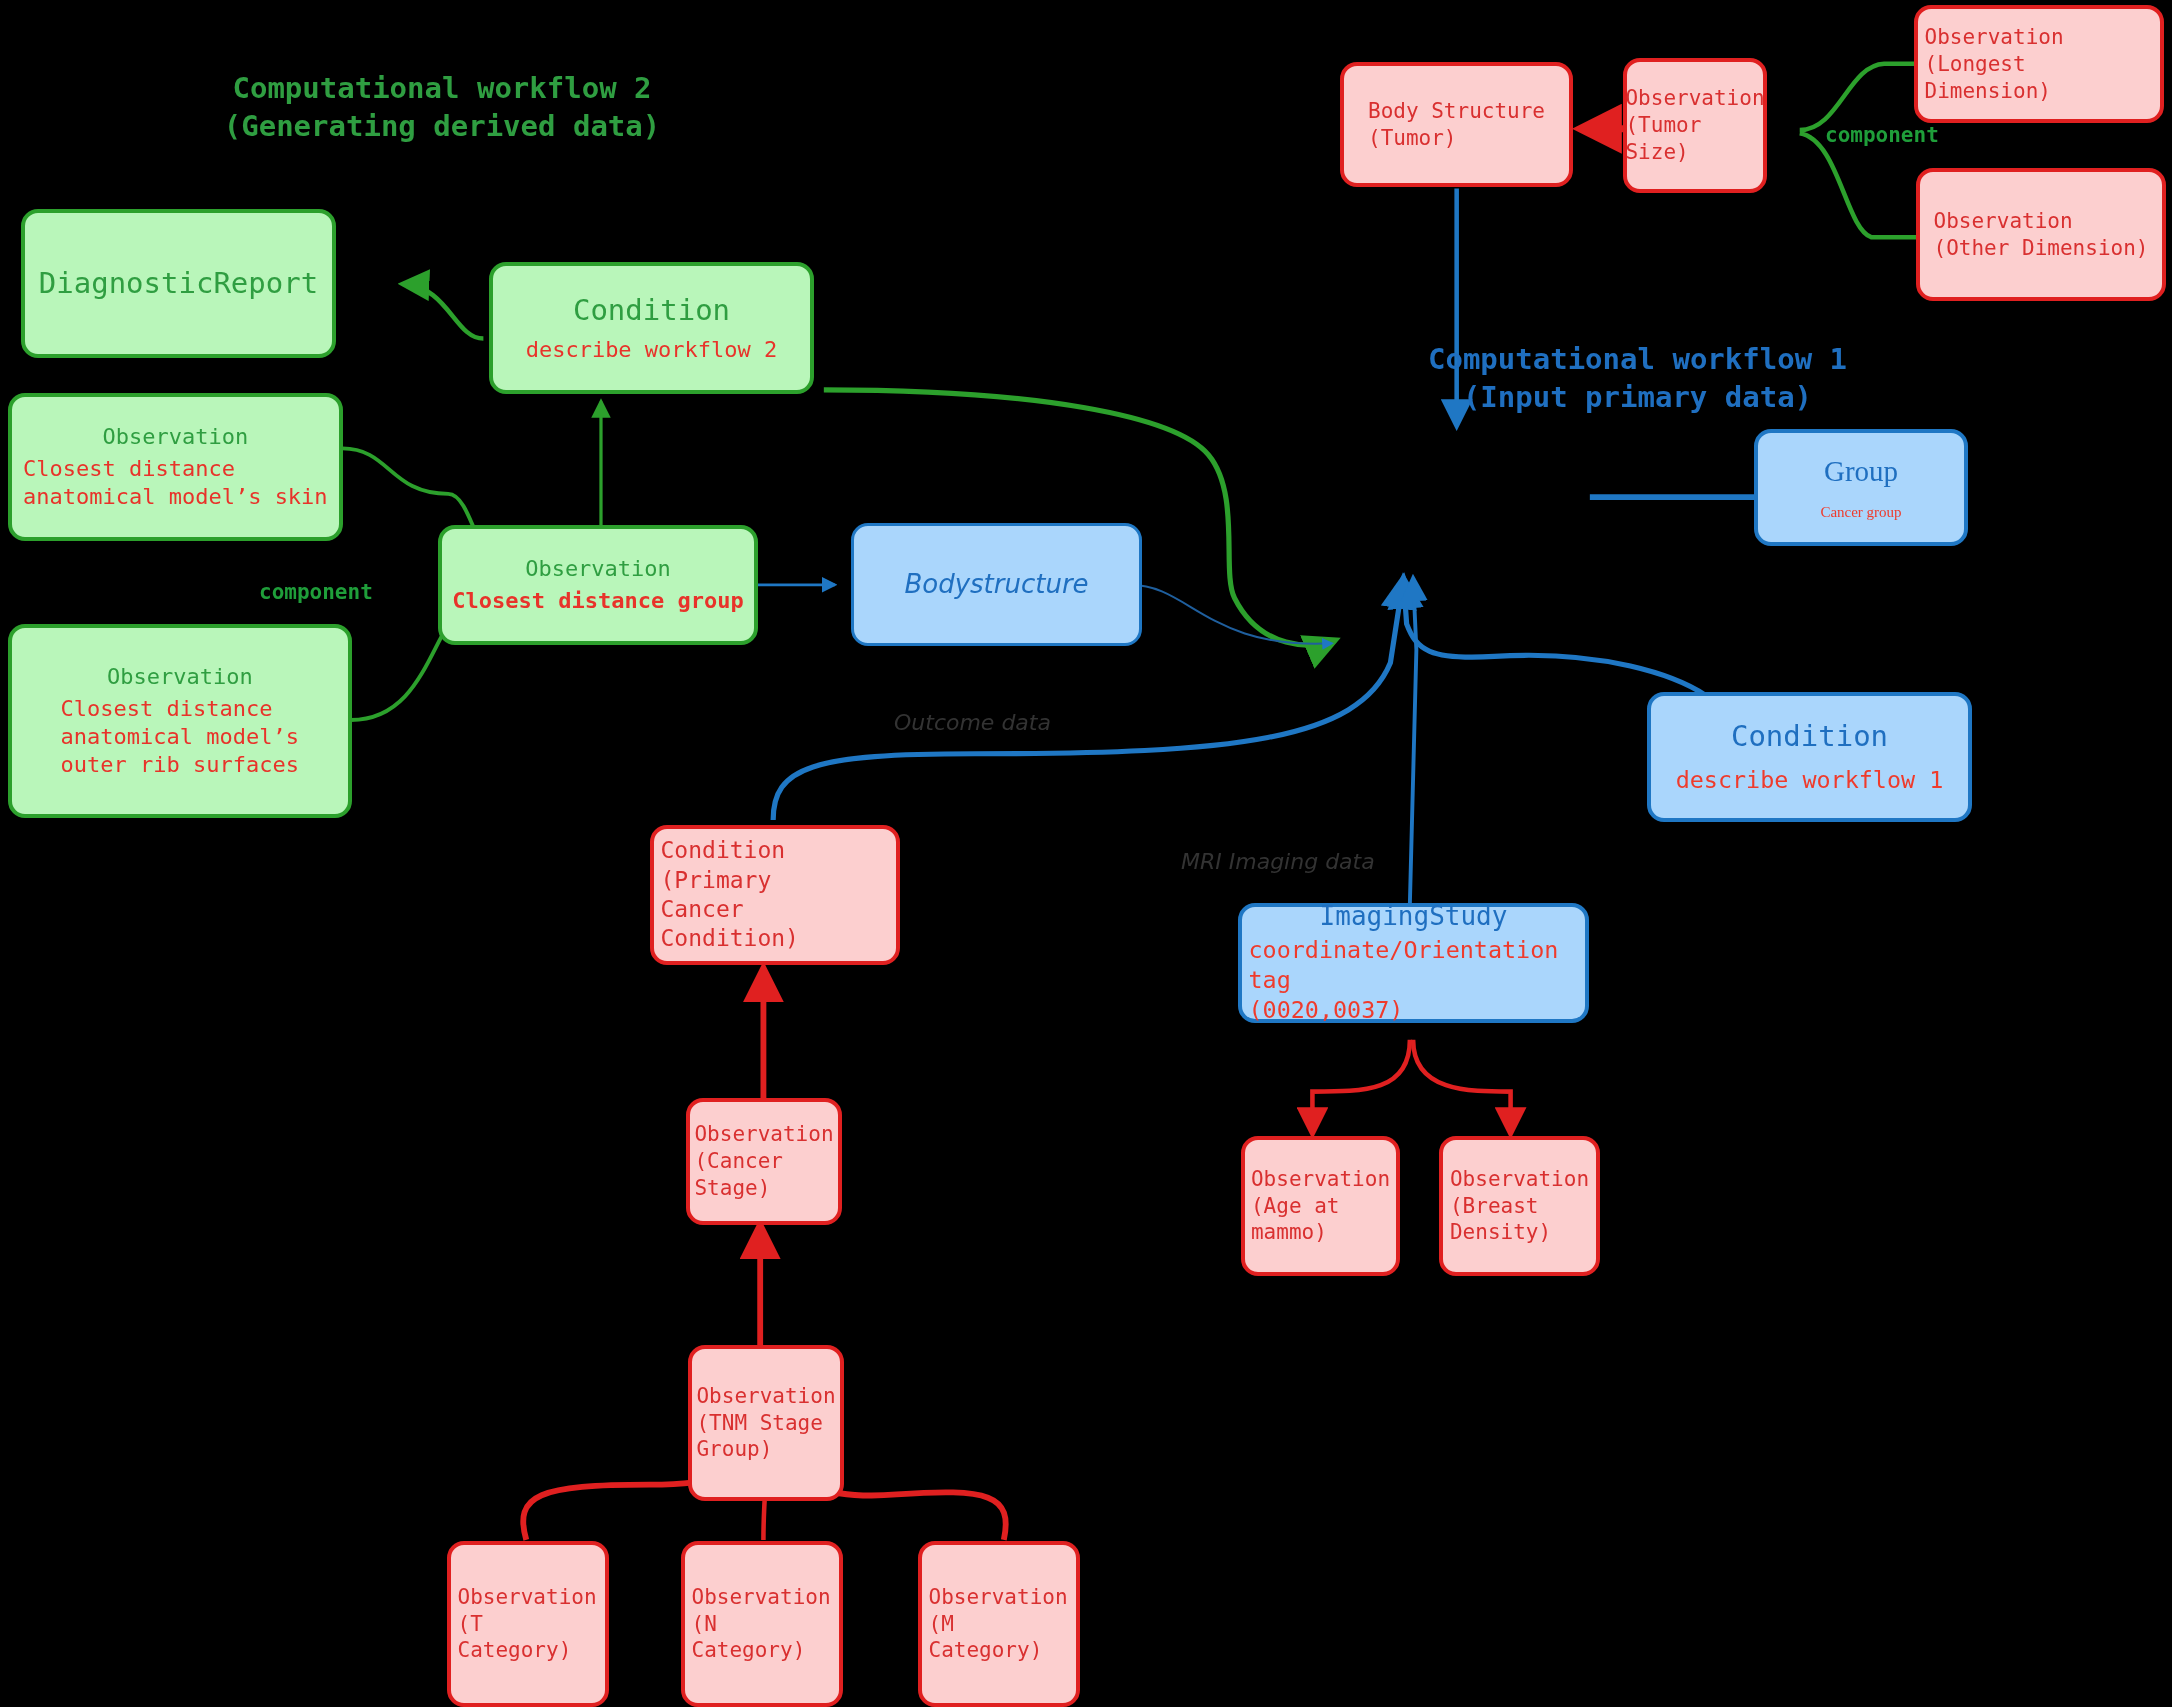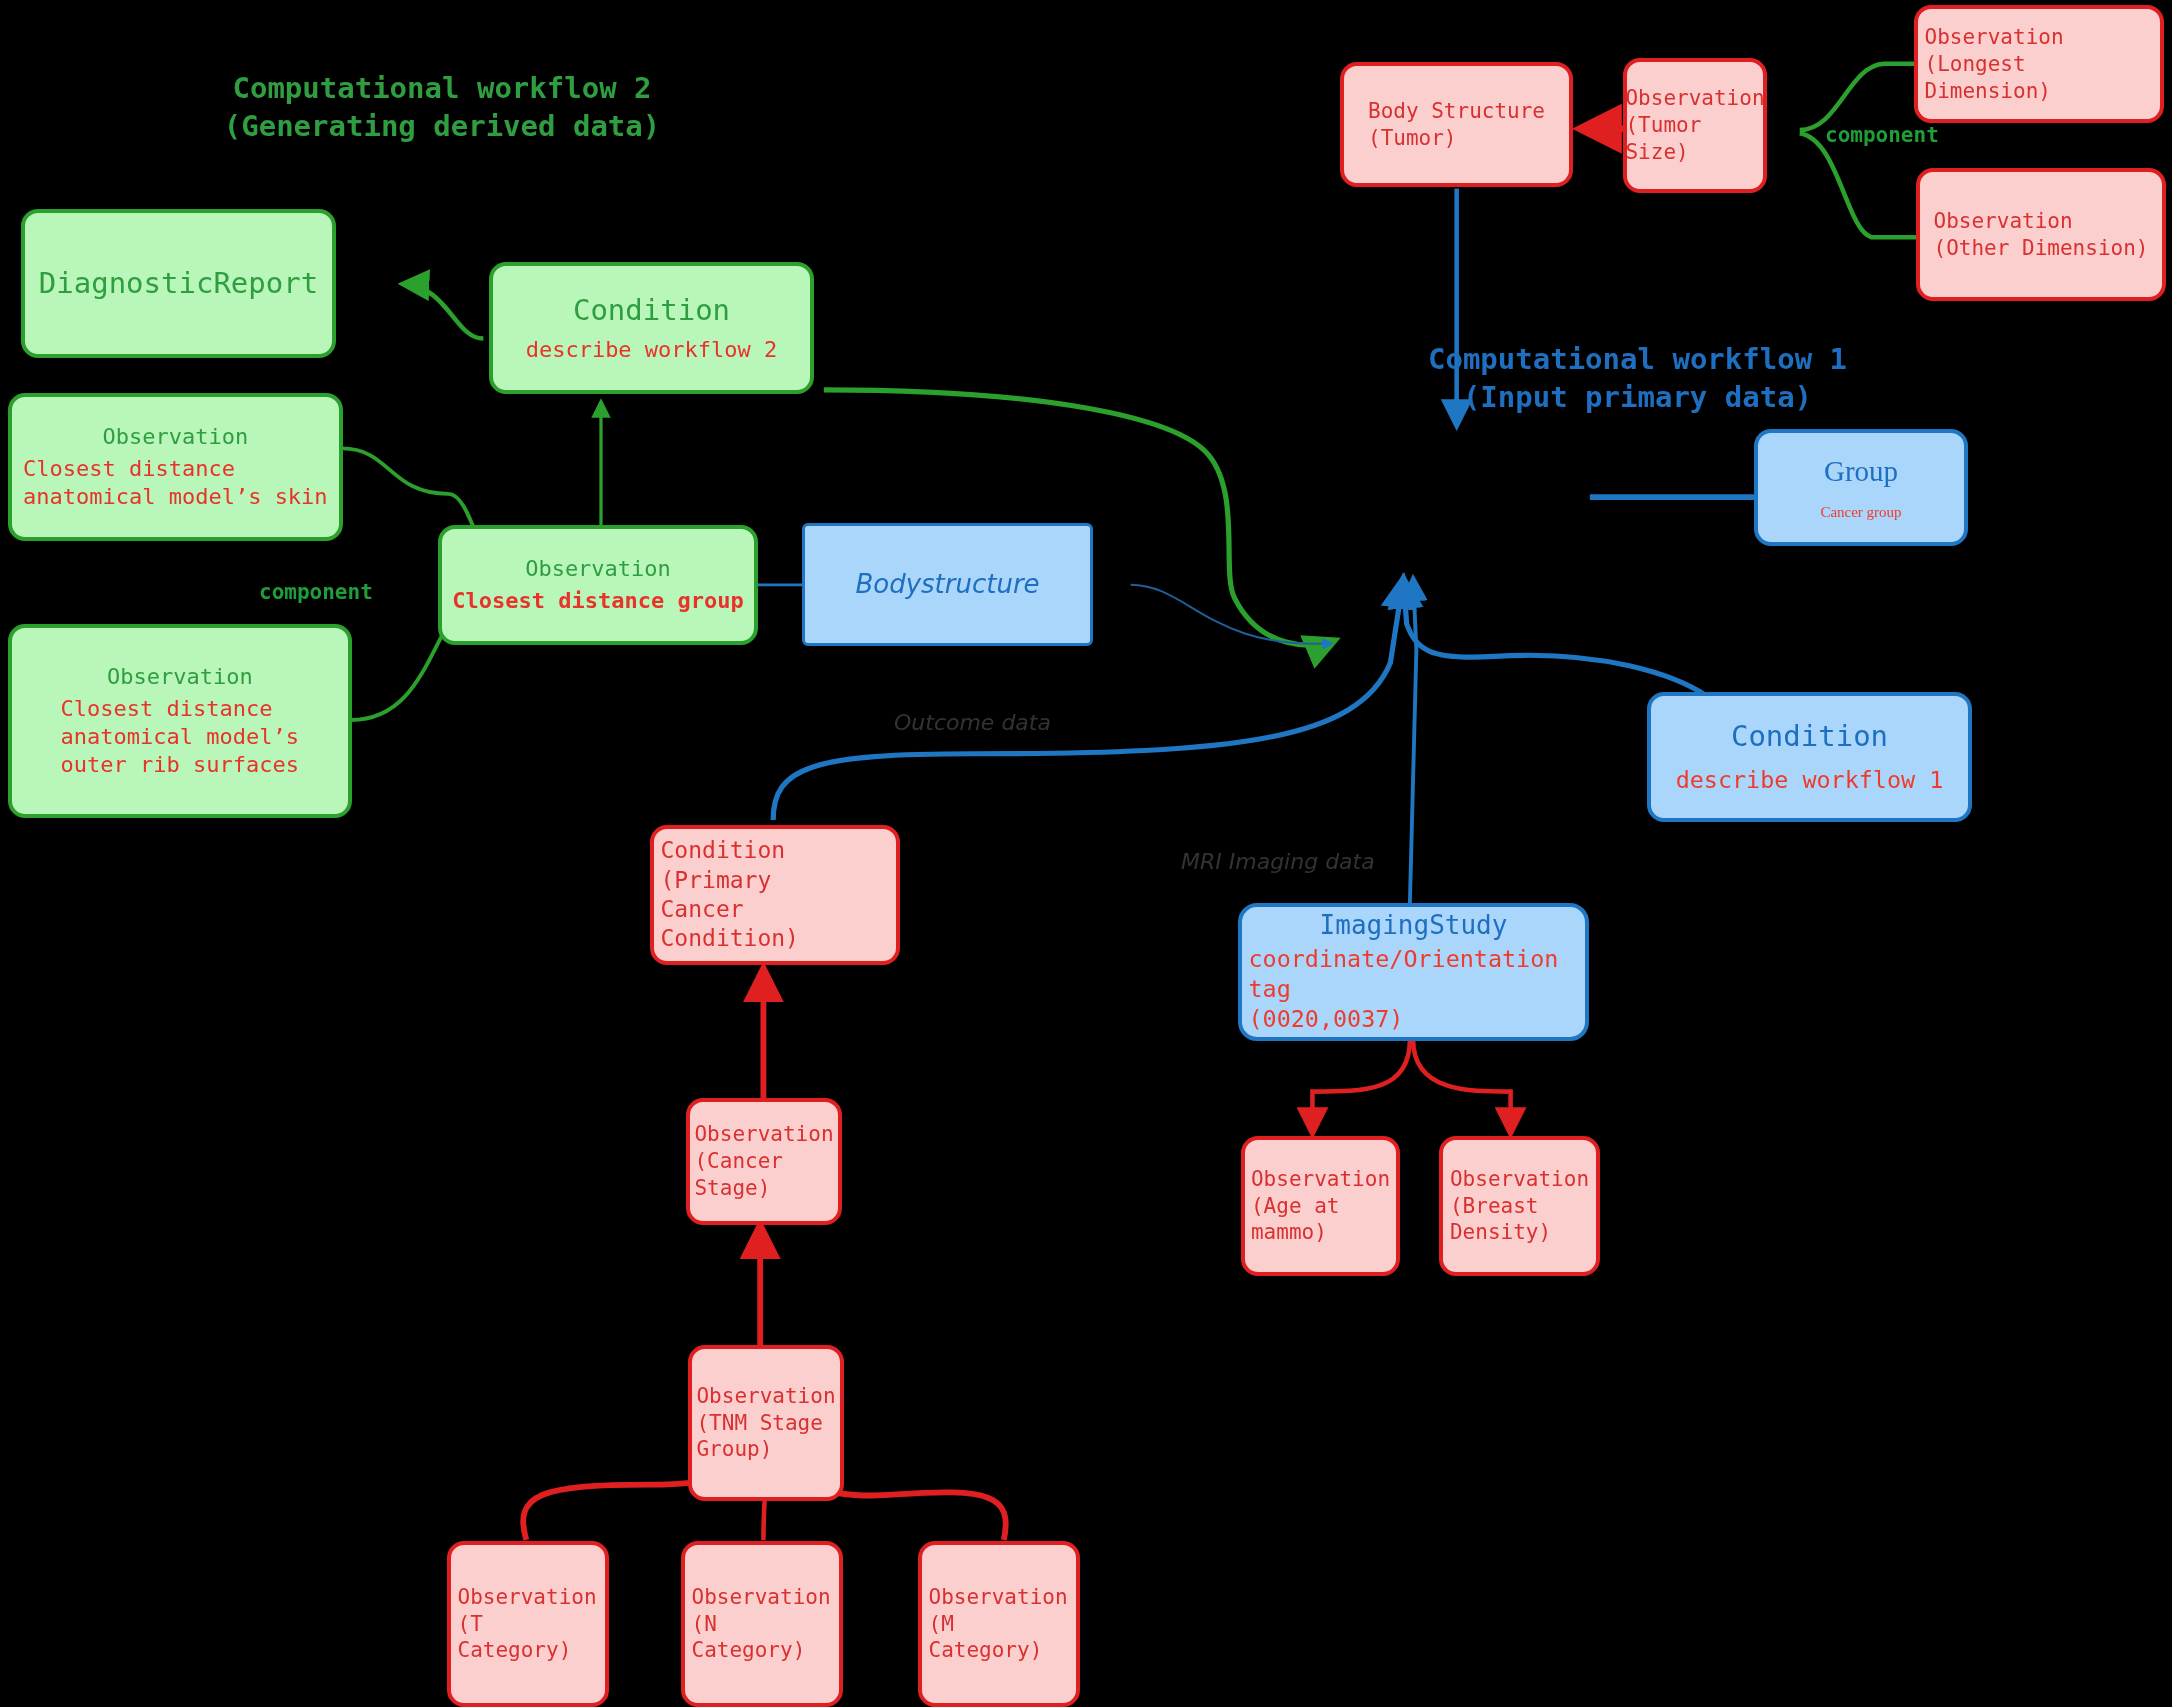--- a/index.html
+++ b/index.html
@@ -177,36 +177,36 @@
     <span class="sub" style="font-size:22px; white-space:pre-line; margin-top:3.9px;">Closest distance
 anatomical model’s
 outer rib surfaces</span>
   </div>
 
   <div class="node n-green" style="left:438px; top:525px; width:320px; height:120px;">
     <span class="title" style="font-size:22px;">Observation</span>
     <span class="sub" style="font-size:22px; margin-top:3.9px;font-weight:bold;">Closest distance group</span>
   </div>
 
-  <div class="node n-blue" style="left:802px; top:523px; width:291px; height:123px; border-width:3.2px;border-radius:6px;">
+  <div class="node n-blue" style="left:851px; top:523px; width:291px; height:123px; border-width:3.2px;">
     <span class="title script-font" style="font-size:26px;">Bodystructure</span>
   </div>
 
 
   <div class="node n-blue" style="left:1754px; top:429px; width:214px; height:117px;font-family:Liberation Serif, serif;">
     <span class="title" style="font-size:29px;">Group</span>
     <span class="sub" style="font-size:15px; margin-top:13px;">Cancer group</span>
   </div>
 
   <div class="node n-blue" style="left:1647px; top:692px; width:325px; height:130px;">
     <span class="title" style="font-size:29px;">Condition</span>
     <span class="sub" style="font-size:23.4px; margin-top:11px;">describe workflow 1</span>
   </div>
 
-  <div class="node n-blue" style="left:1238px; top:903px; width:351px; height:138px;border-radius:19px;">
+  <div class="node n-blue" style="left:1238px; top:903px; width:351px; height:120px;">
     <span class="title" style="font-size:26px;">ImagingStudy</span>
     <span class="sub" style="font-size:23.4px; white-space:pre-line; margin-top:2.6px;">coordinate/Orientation tag
 (0020,0037)</span>
   </div>
 
   <div class="node n-red" style="left:1340px; top:62px; width:233px; height:125px;">
     <span class="title" style="font-size:21px; white-space:pre-line;">Body Structure
 (Tumor)</span>
   </div>
 

